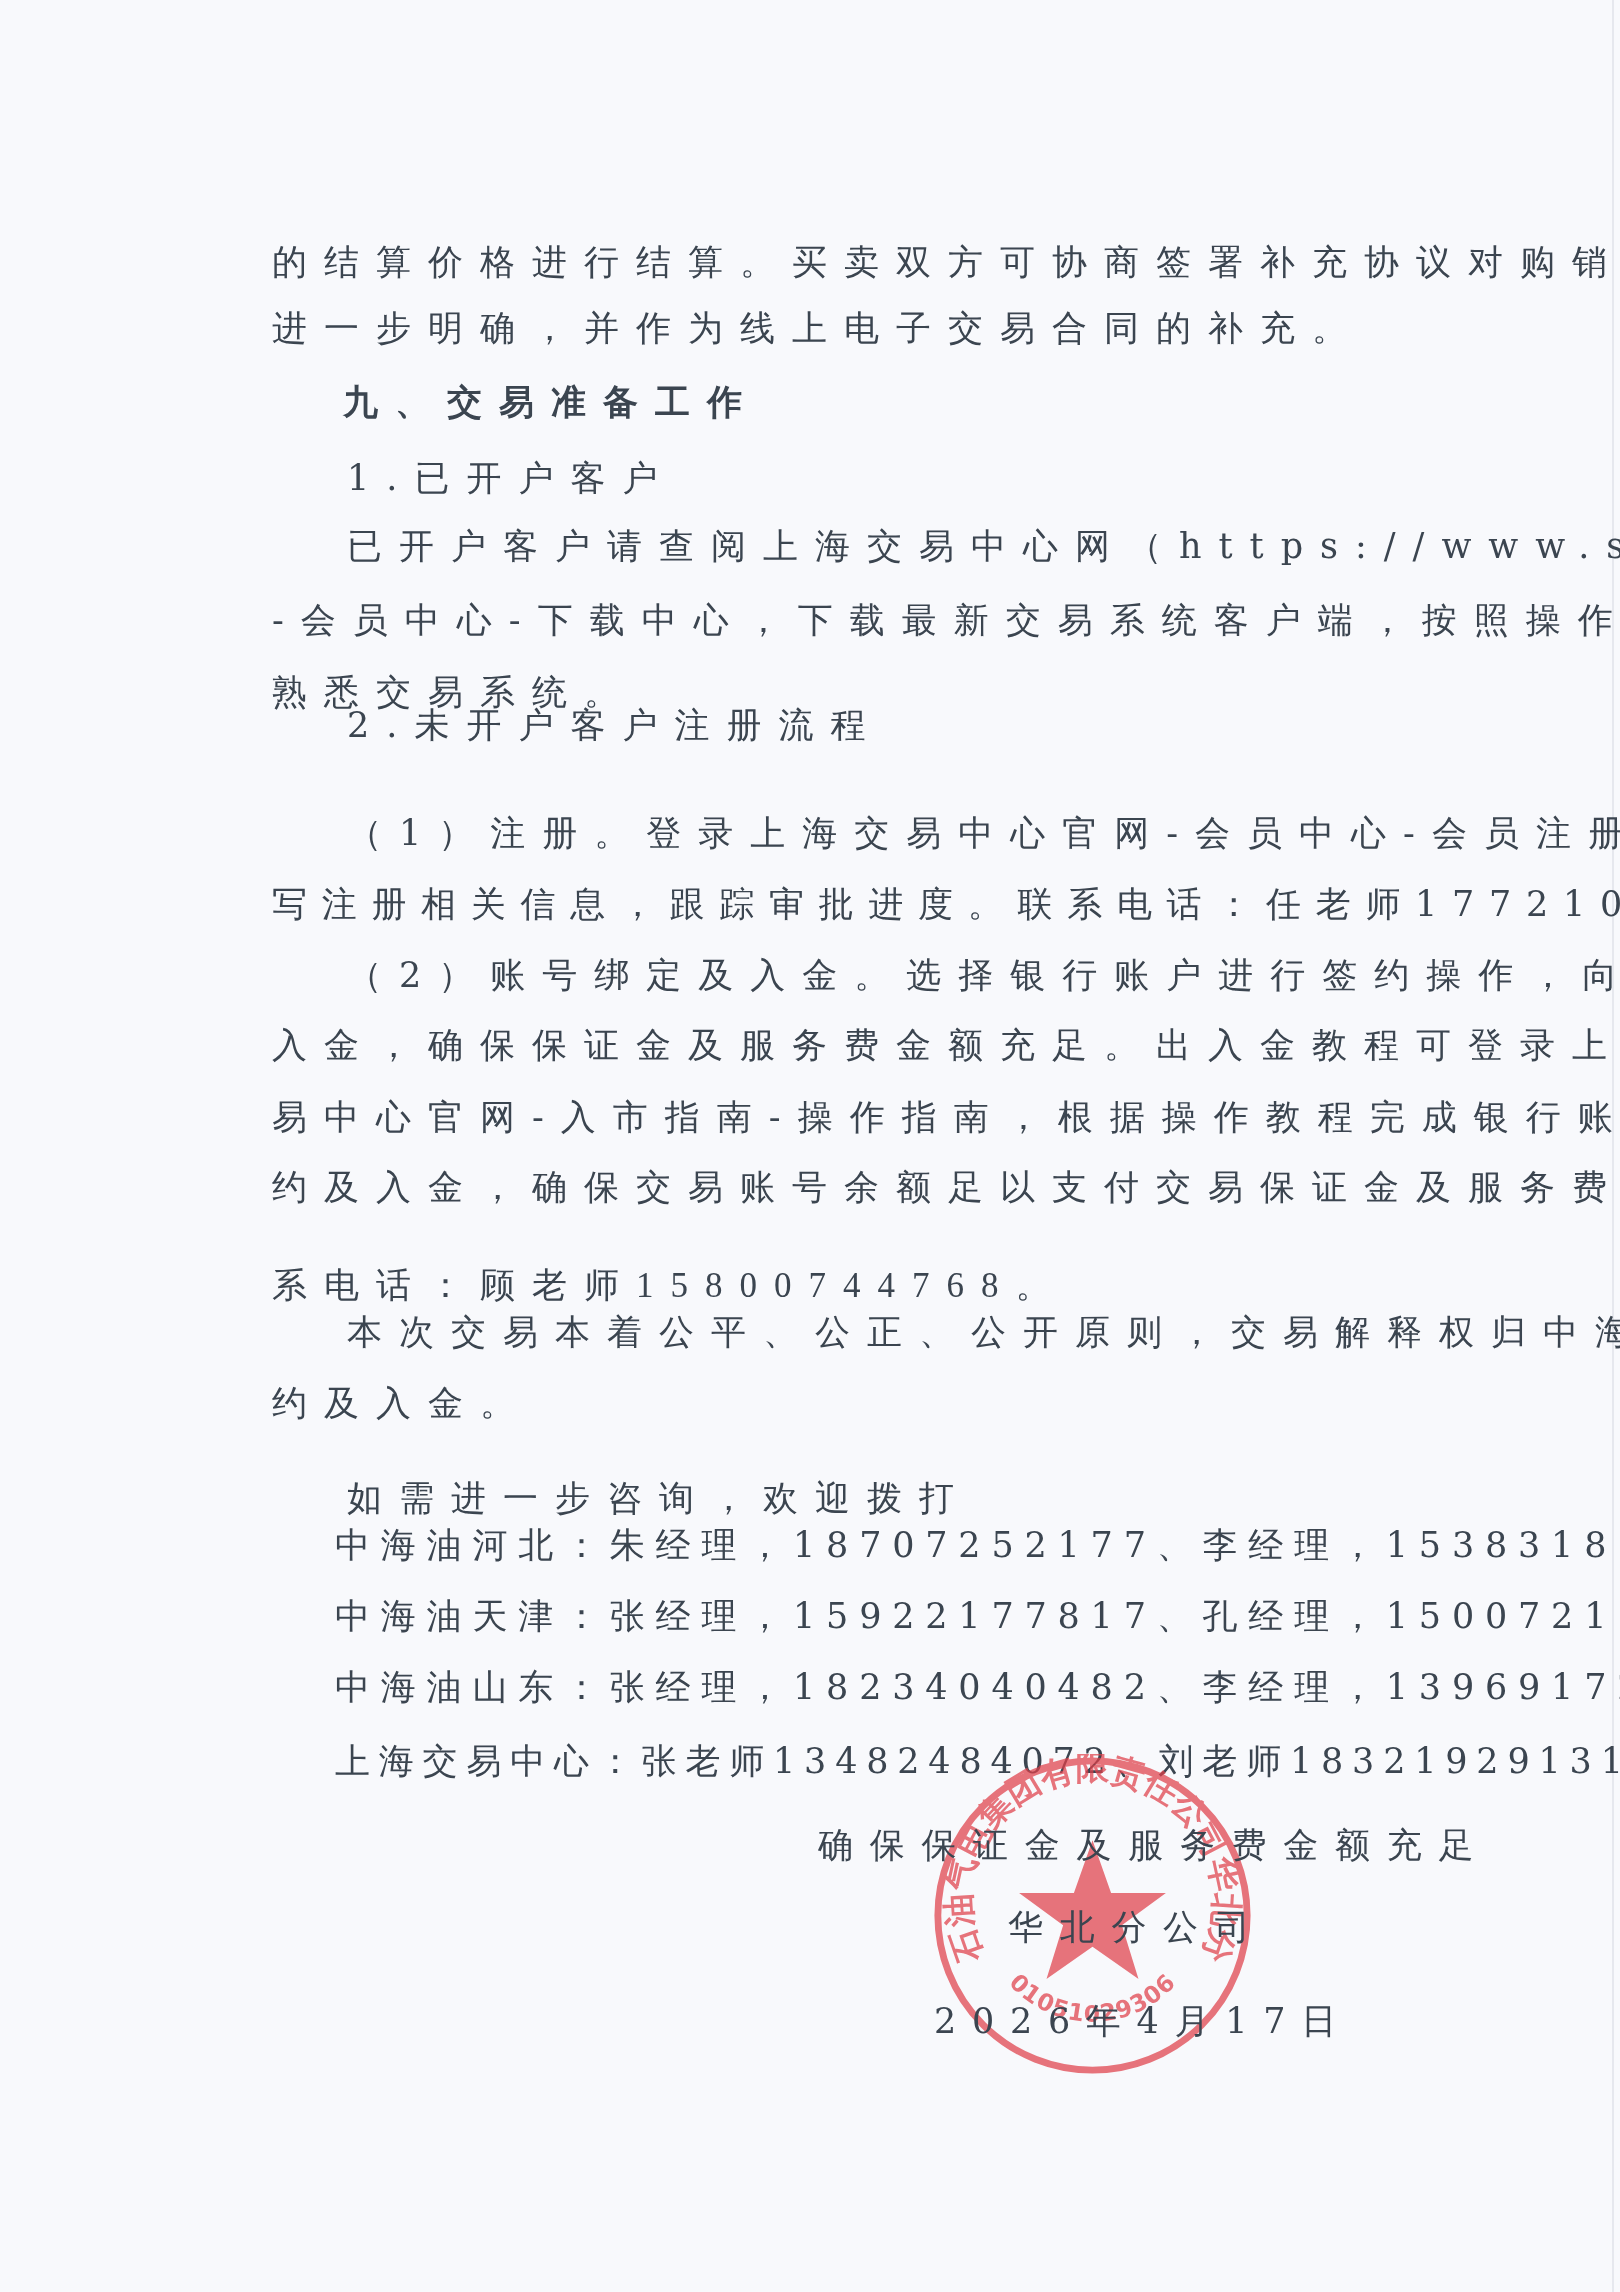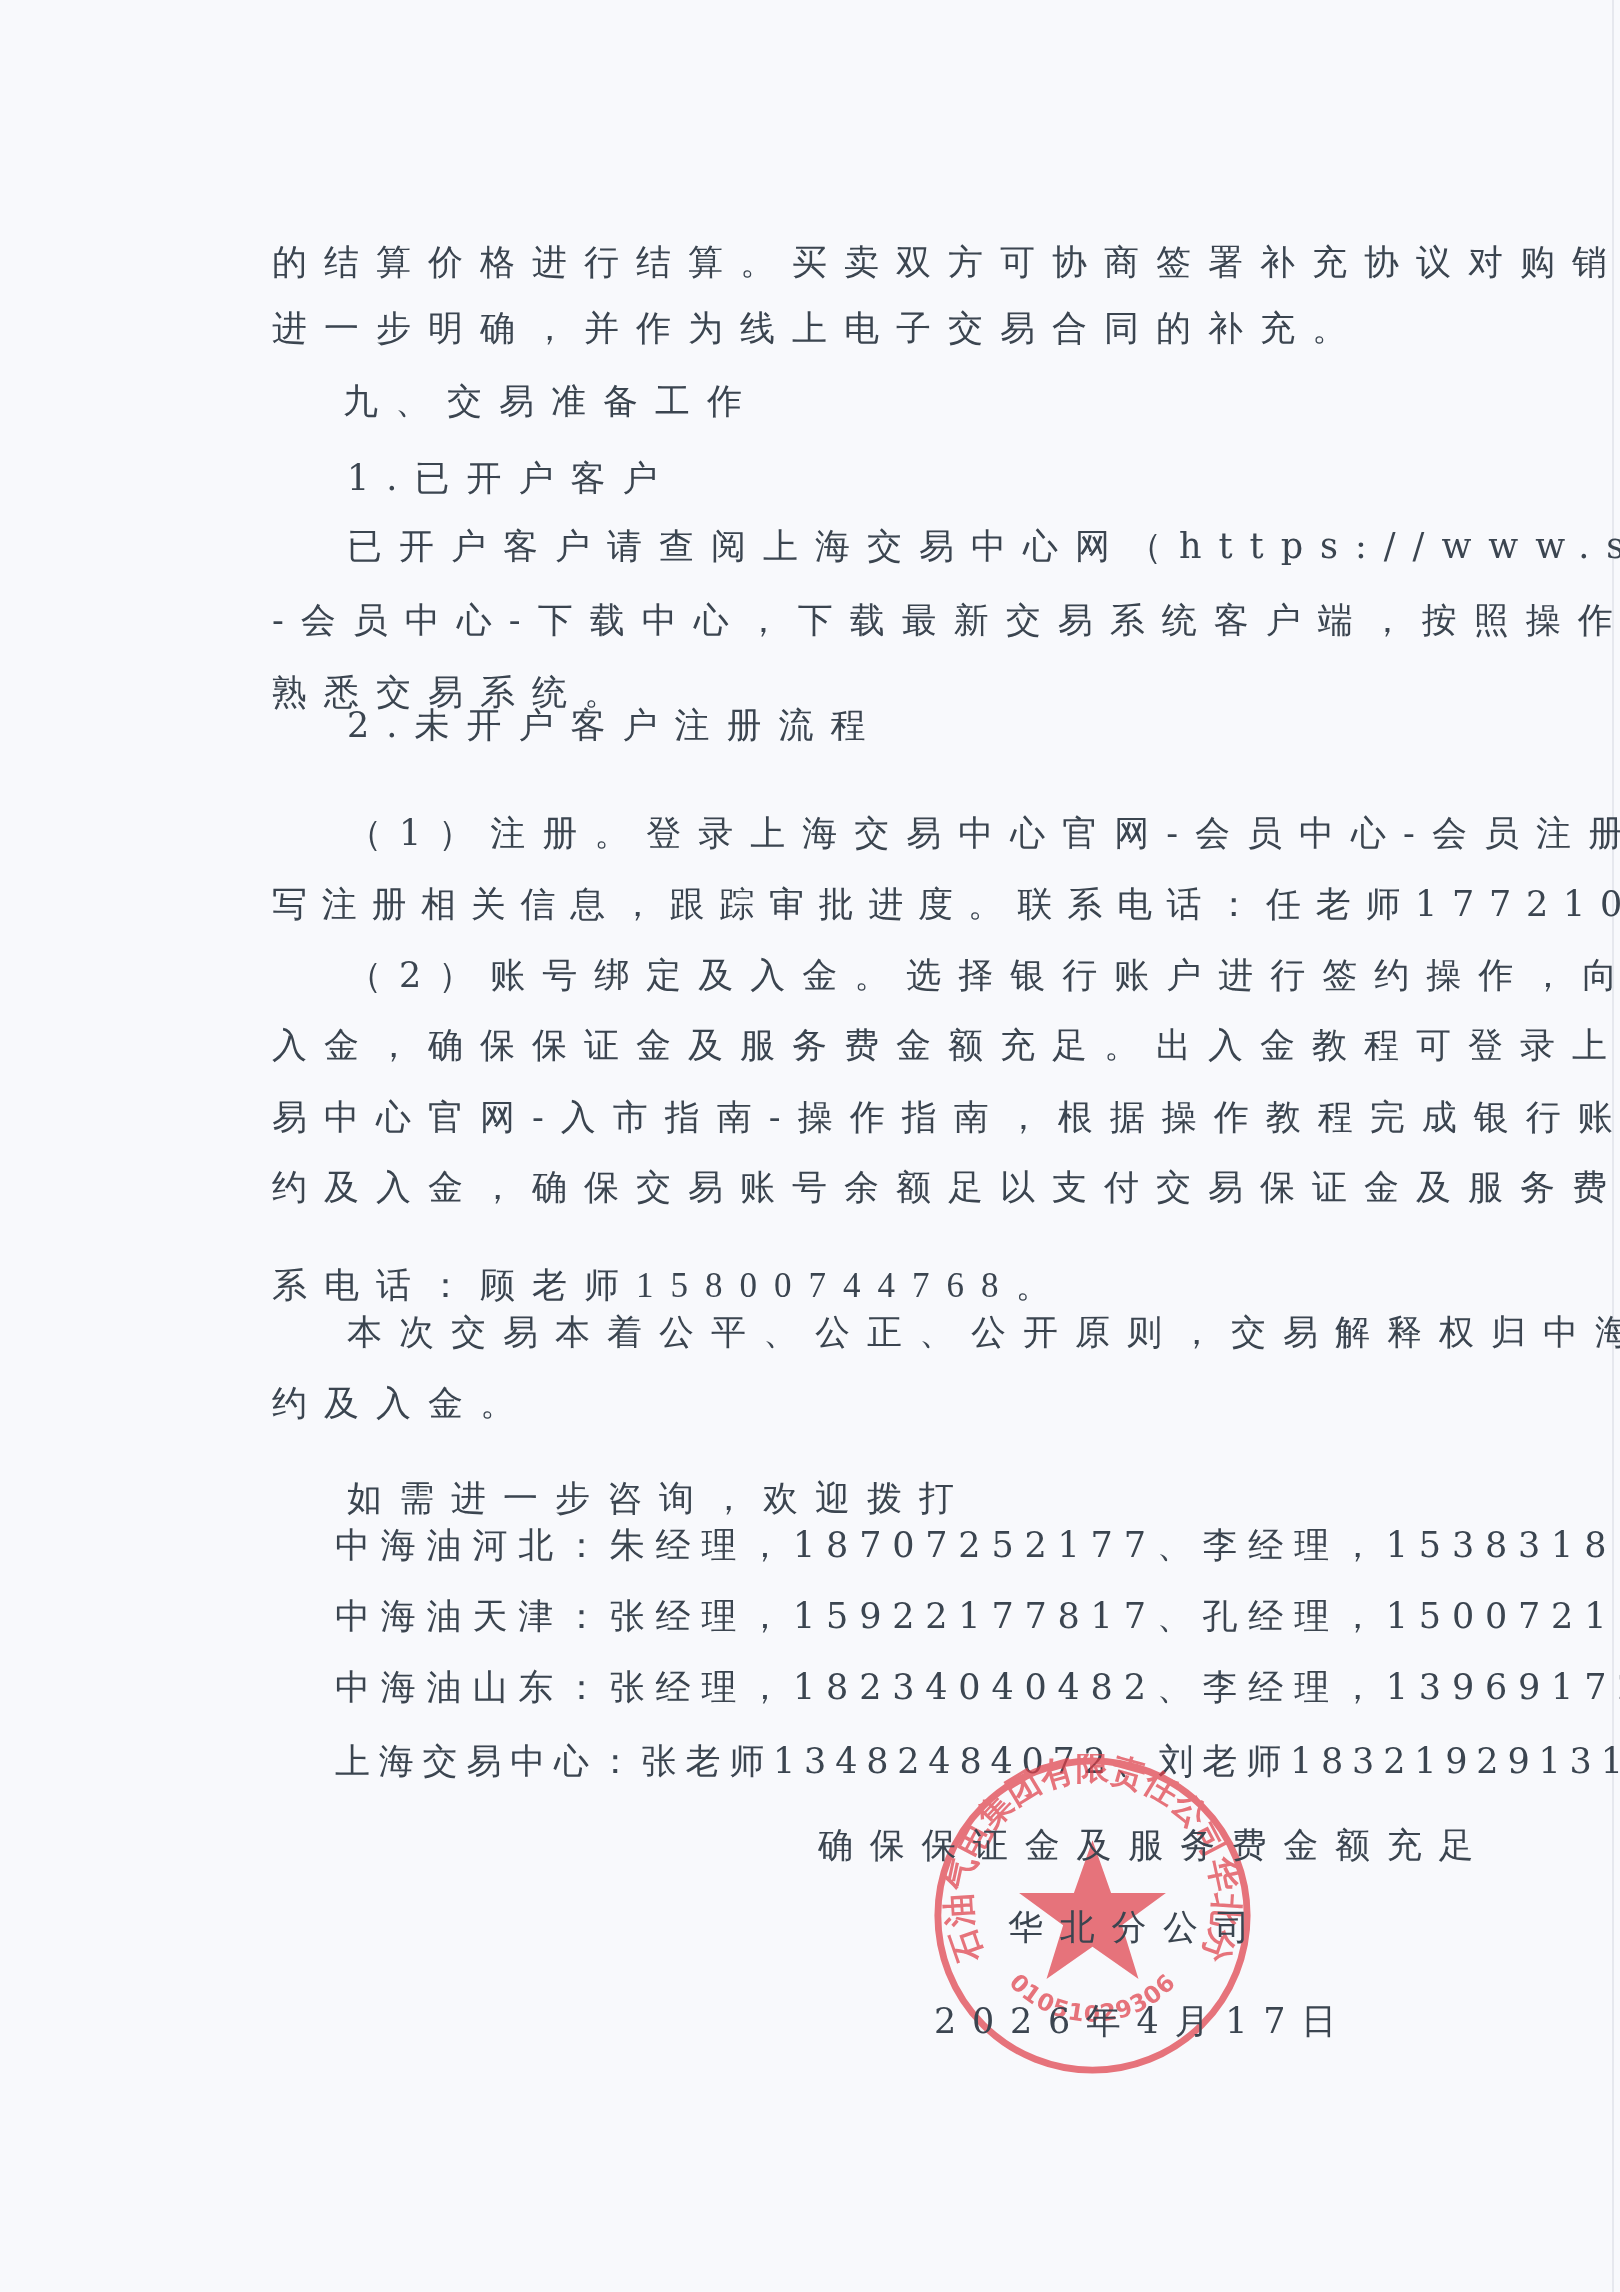--- a/index.html
+++ b/index.html
@@ -30,21 +30,21 @@
 </style>
 </head>
 <body>
 
 <div class="page-edge"></div>
 
 <div>
   <div class="line" style="top:241px;">的结算价格进行结算。买卖双方可协商签署补充协议对购销事宜</div>
   <div class="line" style="top:307px;">进一步明确，并作为线上电子交易合同的补充。</div>
 
-  <div class="line" style="top:380px; left:343px;">九、交易准备工作</div>
+  <div class="line" style="top:380px; left:343px;font-weight:bold;">九、交易准备工作</div>
 
   <div class="line" style="top:457px; left:347px;">1.已开户客户</div>
   <div class="line" style="top:525px; left:347px; letter-spacing:17px;">已开户客户请查阅上海交易中心网（https://www.shpgx.com）</div>
   <div class="line" style="top:599px;">-会员中心-下载中心，下载最新交易系统客户端，按照操作手册</div>
   <div class="line" style="top:671px;">熟悉交易系统。</div>
 
   <div class="line" style="top:704px; left:347px;">2.未开户客户注册流程</div>
   <div class="line" style="top:812px; left:347px;">（1）注册。登录上海交易中心官网-会员中心-会员注册，填</div>
   <div class="line" style="top:883px; letter-spacing:14.7px;">写注册相关信息，跟踪审批进度。联系电话：任老师17721005907</div>
 

